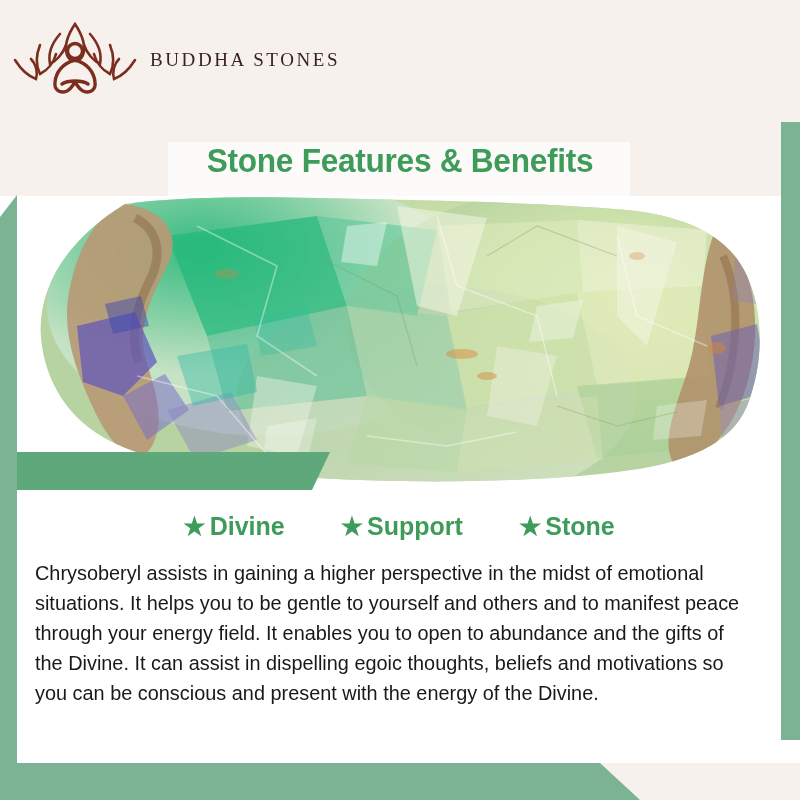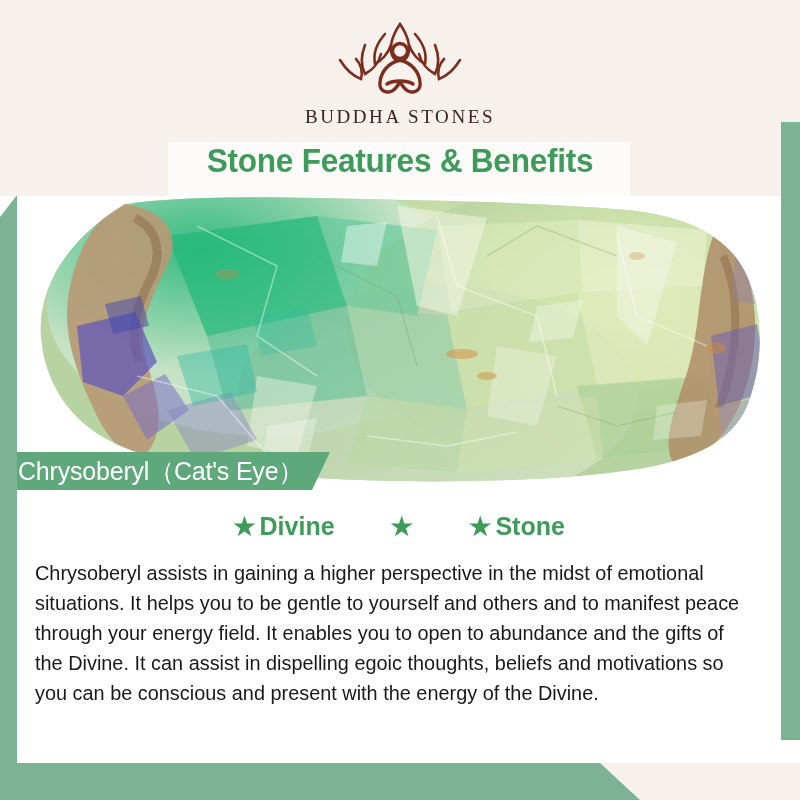--- a/index.html
+++ b/index.html
@@ -62,21 +62,21 @@
     width: 800px;
     height: 196px;
     background: #f6f1ed;
   }
   .logo-wrap {
     position: absolute;
     left: 0;
     top: 14px;
     width: 800px;
     display: flex;
-    flex-direction: column;
+    flex-direction: row;
     align-items: center;
   }
   .logo-mark {
     width: 150px;
     height: 86px;
     display: block;
   }
   .logo-word {
     margin-top: 6px;
     font-family: "Liberation Serif", serif;
@@ -303,29 +303,29 @@
         <g stroke="#7d9a6e" stroke-width="1.2" opacity="0.35" fill="none">
           <path d="M300 60 L 380 100 L 400 170"></path>
           <path d="M470 60 L 520 30 L 600 60"></path>
           <path d="M540 210 L 600 230 L 660 216"></path>
         </g>
       </g>
     </svg>
   </div>
 
   <div class="stone-banner"></div>
-  <div class="stone-banner-label">Chrysoberyl（Cat's Eye）</div>
 
   <div class="benefits">
     <div class="benefit">
       <span class="star">★</span>
       <span>Divine</span>
     </div>
     <div class="benefit">
       <span class="star">★</span>
+      <span>Support</span>
     </div>
     <div class="benefit">
       <span class="star">★</span>
       <span>Stone</span>
     </div>
   </div>
 
   <div class="body-copy">Chrysoberyl assists in gaining a higher perspective in the midst of emotional situations. It helps you to be gentle to yourself and others and to manifest peace through your energy field. It enables you to open to abundance and the gifts of the Divine. It can assist in dispelling egoic thoughts, beliefs and motivations so you can be conscious and present with the energy of the Divine.</div>
 
   <div class="frame-left"></div>

